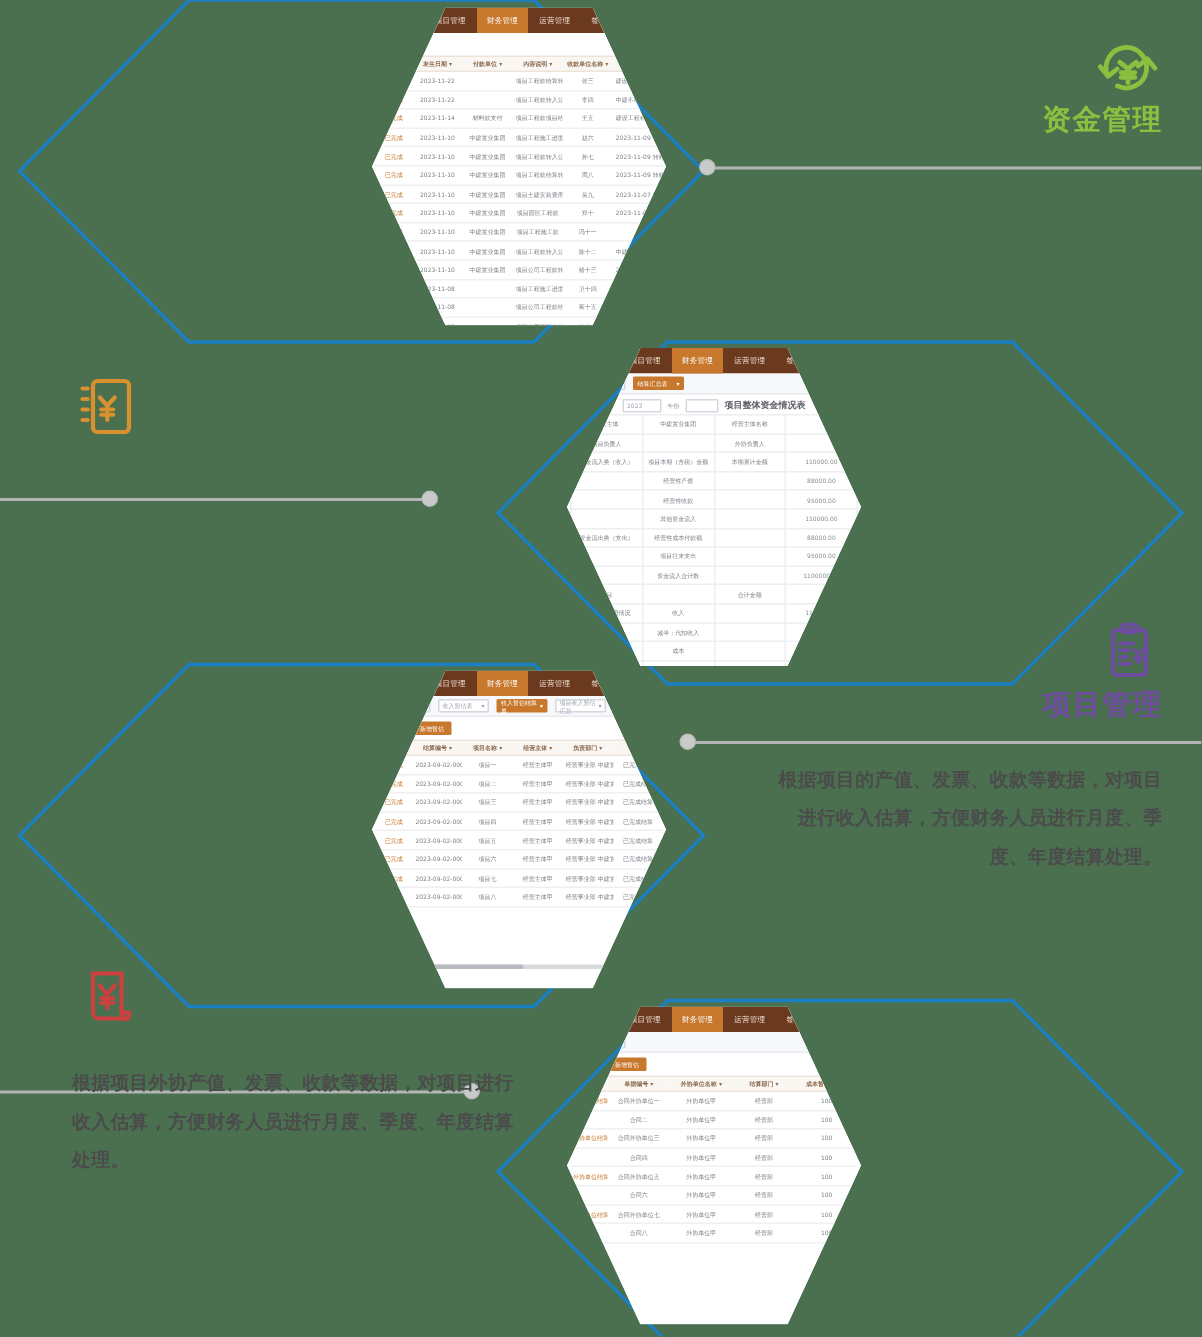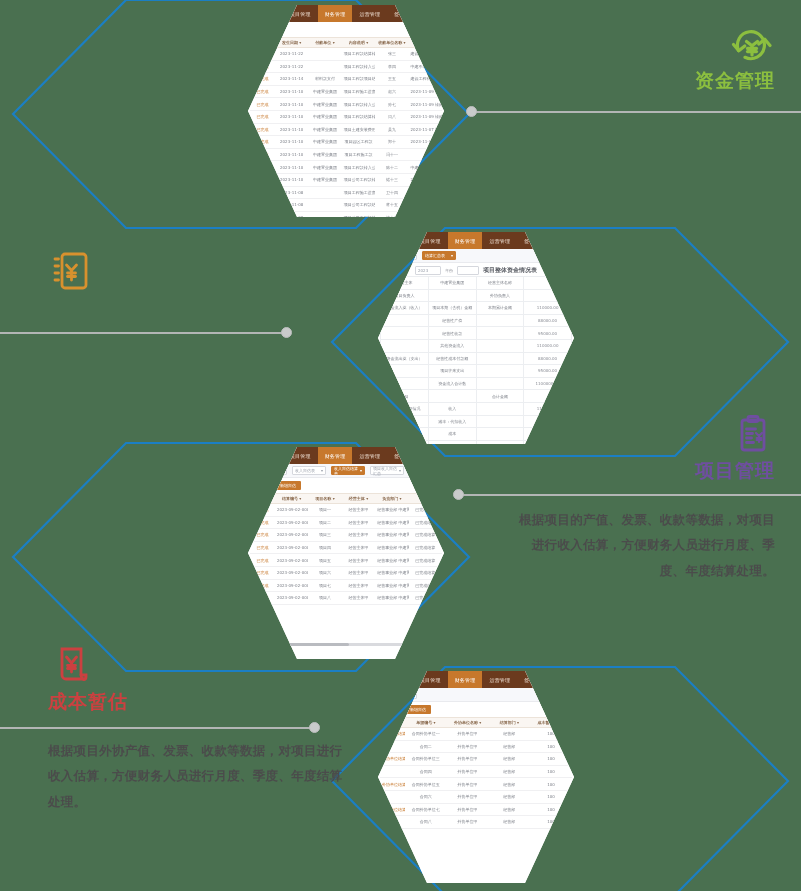--- a/index.html
+++ b/index.html
@@ -679,17 +679,16 @@
       <svg width="46" height="42" viewBox="0 0 46 42">
         <g stroke="#cc4040" stroke-width="2.8" fill="none" stroke-linecap="round">
           <path d="M14 4 H33 V30 a4 4 0 0 0 4 4 H18 a4 4 0 0 1 -4 -4 Z"></path>
           <path d="M33 30 H38 v2 a2.5 2.5 0 0 1 -2.5 2.5"></path>
           <path d="M18.5 12 L23.5 18 L28.5 12"></path>
           <path d="M23.5 18 L23.5 27"></path>
           <path d="M19.5 20.5 H27.5 M19.5 23.5 H27.5"></path>
         </g>
       </svg>
     </div>
-    <h3 style="color:#cc4040;">成本暂估</h3>
-    <p style="margin-top:24px;">根据项目外协产值、发票、收款等数据，对项目进行收入估算，方便财务人员进行月度、季度、年度结算处理。</p>
+    <p style="margin-top:24px;font-family:Liberation Mono, monospace;">根据项目外协产值、发票、收款等数据，对项目进行收入估算，方便财务人员进行月度、季度、年度结算处理。</p>
   </div>
 
 </div>
 
 </body></html>

